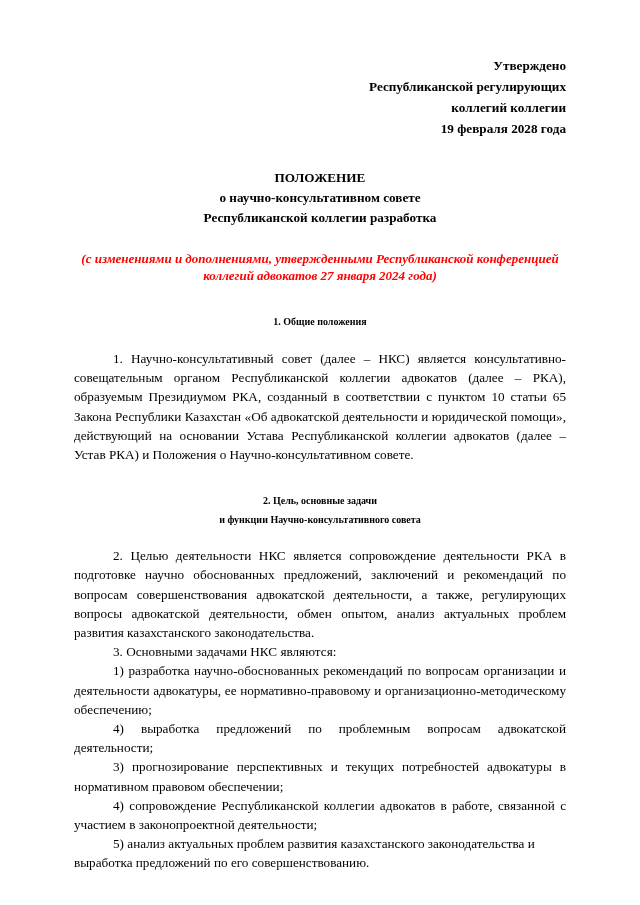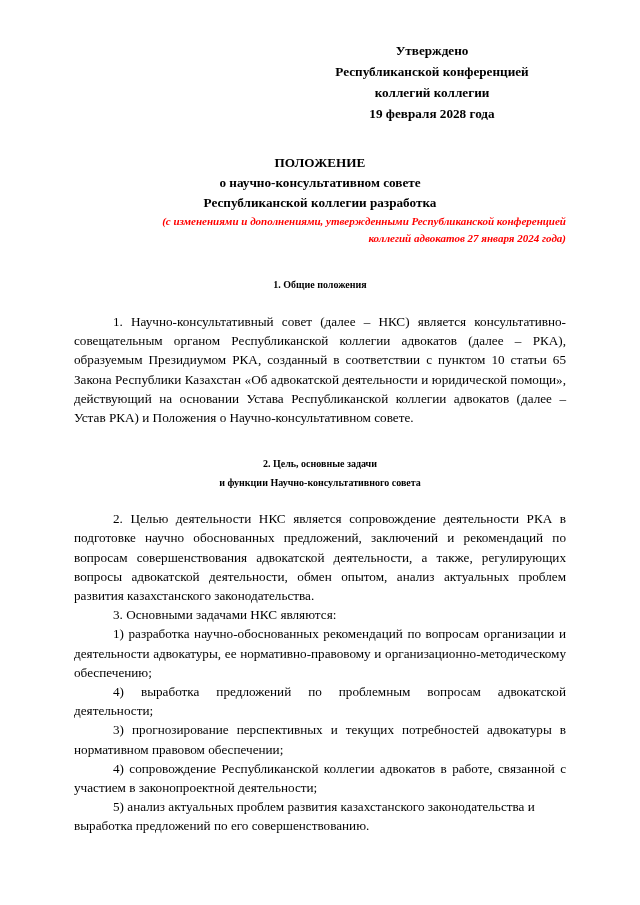--- a/index.html
+++ b/index.html
@@ -25,45 +25,46 @@
   }
   .content {
     position: absolute;
     left: 74px;
     top: 0;
     width: 492px;
   }
 
   
   .approval {
-    margin-top: 40px;
-    text-align: center;
+    margin-top: 55px;
+    text-align: right;
     font-weight: bold;
     font-size: 13.2px;
     line-height: 21px;
     margin-left: 224px;
     width: 268px;
   }
   .approval div { white-space: nowrap; }
 
   
   .doc-title {
     margin-top: 29px;
     text-align: center;
     font-weight: bold;
     font-size: 13.2px;
     line-height: 20px;
   }
 
   
   .amendment {
-    text-align: right;
+    margin-top: 22px;
+    text-align: center;
     font-style: italic;
     font-weight: bold;
-    font-size: 11px;
+    font-size: 13px;
     line-height: 17px;
     color: #ff0000;
   }
 
   
   .section-heading {
     text-align: center;
     font-weight: bold;
     font-size: 10px;
     line-height: 19px;
@@ -86,21 +87,21 @@
   p.body.last-left { text-align: left; }
 </style>
 </head>
 <body>
 
 <div class="page">
   <div class="content">
 
     <div class="approval">
       <div>Утверждено</div>
-      <div>Республиканской конференцией</div>
+      <div>Республиканской регулирующих</div>
       <div>коллегий коллегии</div>
       <div>19 февраля 2028 года</div>
     </div>
 
     <div class="doc-title">
       <div>ПОЛОЖЕНИЕ</div>
       <div>о научно-консультативном совете</div>
       <div>Республиканской коллегии разработка</div>
     </div>
 

